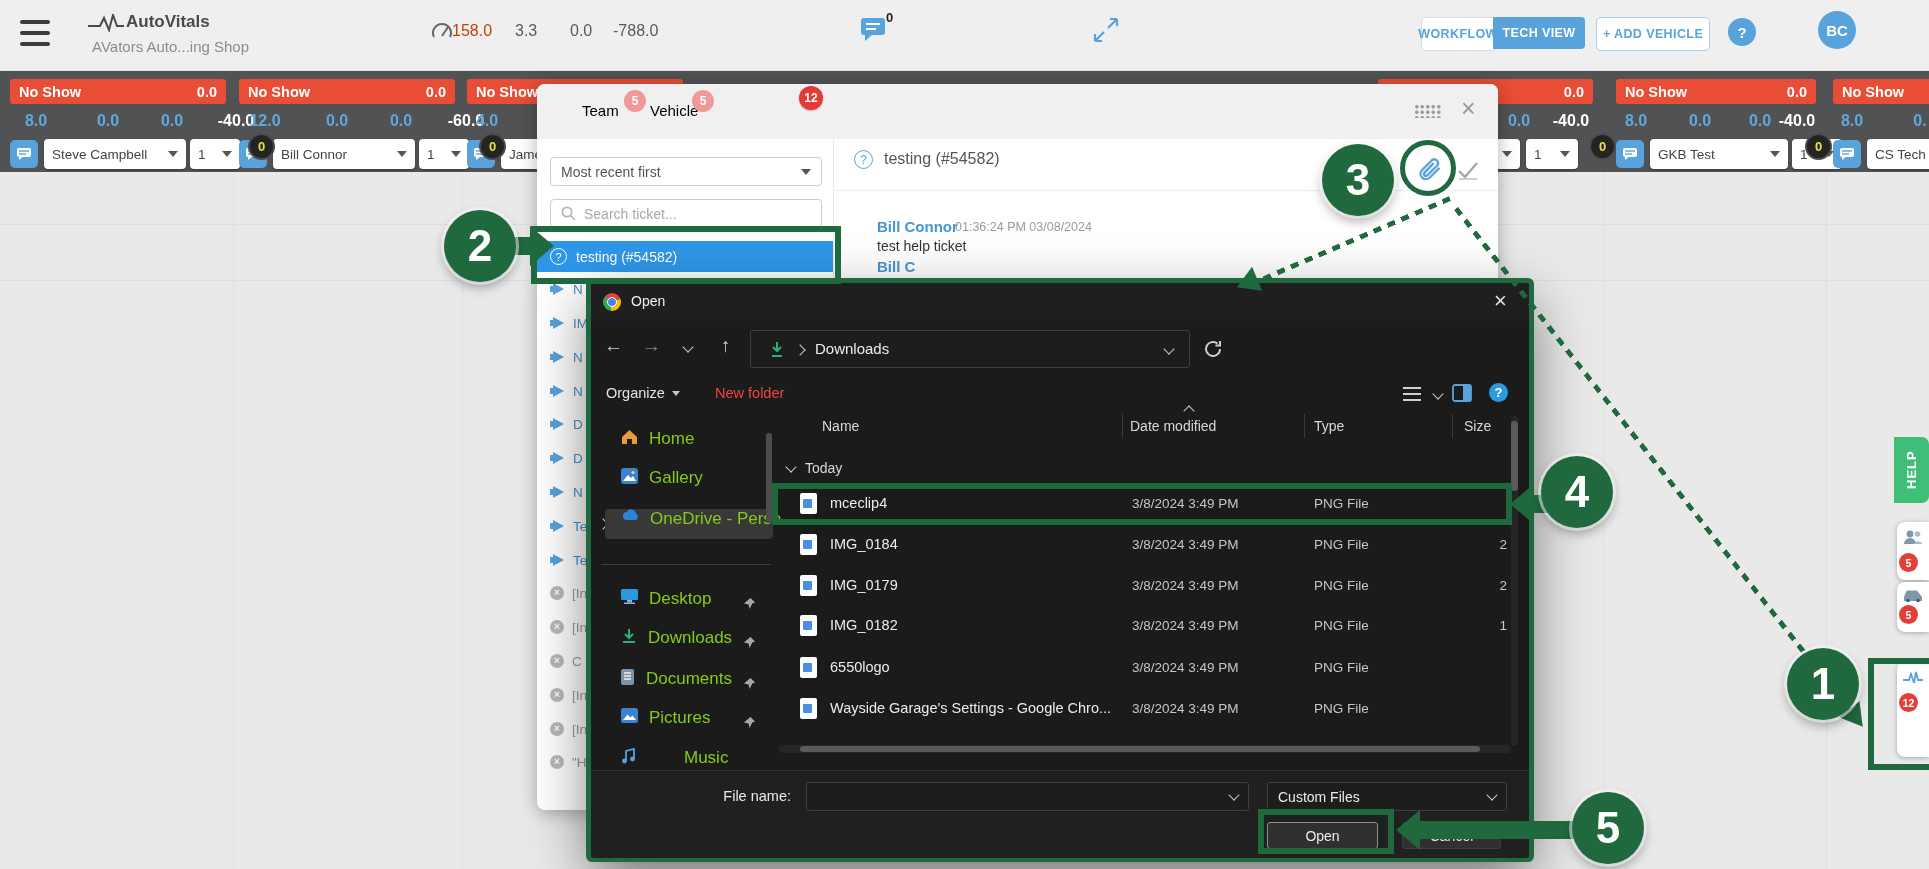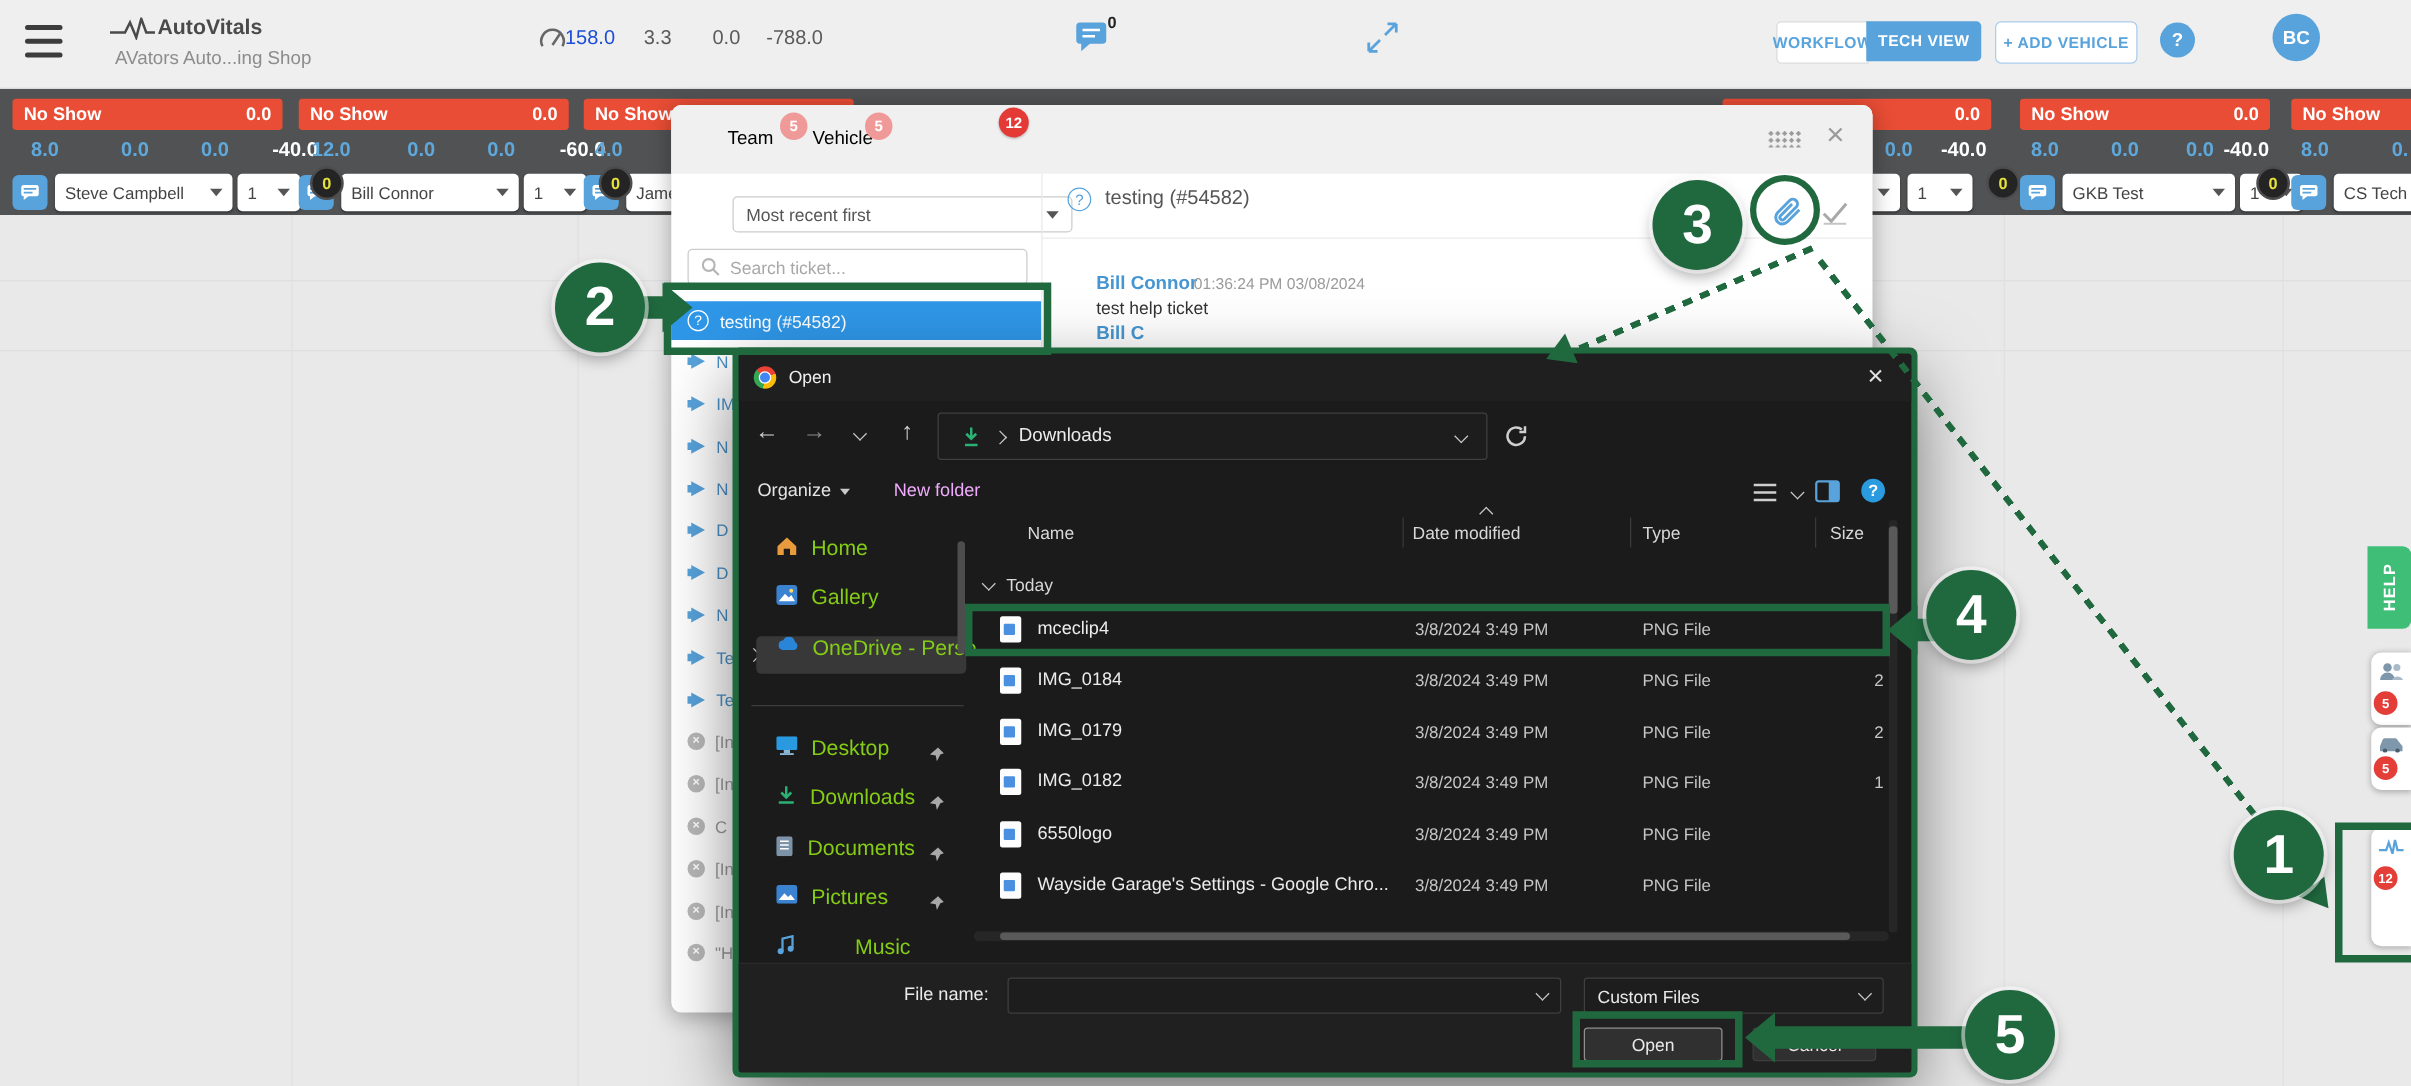--- a/index.html
+++ b/index.html
@@ -107,21 +107,21 @@
     </div>
     <svg class="abs" style="left:88px;top:14px;" width="36" height="18">
       <polyline points="0,12 12,12 16,4 21,16 25,1 29,12 36,12" stroke="#4a4a4a" stroke-width="2" fill="none"></polyline>
     </svg>
     <div class="abs txt" style="left:126px;top:12px;font-size:17px;font-weight:bold;color:#4a4a4a;">AutoVitals</div>
     <div class="abs txt" style="left:92px;top:38px;font-size:15px;color:#8c8c8c;">AVators Auto...ing Shop</div>
     <svg class="abs" style="left:430px;top:20px;" width="24" height="24">
       <path d="M4 17 A9 9 0 1 1 20 17" stroke="#666" stroke-width="2" fill="none"></path>
       <line x1="12" y1="16" x2="18" y2="7" stroke="#666" stroke-width="2"></line>
     </svg>
-    <div class="abs txt" style="left:452px;top:22px;font-size:16px;color:#1d4ed8;">158.0</div>
+    <div class="abs txt" style="left:452px;top:22px;font-size:16px;color:#c2410c;">158.0</div>
     <div class="abs txt" style="left:515px;top:22px;font-size:16px;color:#5a5a5a;">3.3</div>
     <div class="abs txt" style="left:570px;top:22px;font-size:16px;color:#5a5a5a;">0.0</div>
     <div class="abs txt" style="left:613px;top:22px;font-size:16px;color:#5a5a5a;">-788.0</div>
     <svg class="abs" style="left:860px;top:16px;cursor:pointer;" width="28" height="26">
       <rect x="1" y="2" width="24" height="17" rx="3" fill="#58a3dc"></rect>
       <polygon points="5,18 5,25 13,18" fill="#58a3dc"></polygon>
       <line x1="6" y1="8" x2="20" y2="8" stroke="#fff" stroke-width="2"></line>
       <line x1="6" y1="13" x2="16" y2="13" stroke="#fff" stroke-width="2"></line>
     </svg>
     <div class="abs txt" style="left:886px;top:10px;font-size:13px;font-weight:bold;color:#222;">0</div>
@@ -271,21 +271,21 @@
   <div class="abs chat">
     <div class="abs tabstrip"></div>
     <div class="abs tablabel txt" style="left:45px;top:18px;">Team</div>
     <div class="abs pinkbadge" style="left:87px;top:6px;">5</div>
     <div class="abs tablabel txt" style="left:113px;top:18px;">Vehicle</div>
     <div class="abs pinkbadge" style="left:155px;top:6px;">5</div>
     <div class="abs redbadge" style="left:262px;top:2px;">12</div>
     <div class="abs gridicon" style="left:1414px;top:104px;position:absolute;left:877px;top:20px;cursor:pointer;"></div>
     <div class="abs" style="left:924px;top:10px;font-size:25px;color:#9a9a9a;cursor:pointer;">×</div>
 
-    <div class="abs field" style="left:13px;top:73px;width:272px;height:29px;justify-content:space-between;margin-left:36px;">
+    <div class="abs field" style="left:13px;top:73px;width:272px;height:29px;justify-content:space-between;">
       <span class="txt" style="font-size:14px;color:#555;">Most recent first</span>
         <span class="tri"></span>
     </div>
     <div class="abs field" style="left:13px;top:115px;width:272px;height:29px;gap:8px;">
       <svg width="15" height="15">
         <circle cx="6" cy="6" r="4.7" stroke="#b5b5b5" stroke-width="1.7" fill="none"></circle>
         <line x1="9.5" y1="9.5" x2="14" y2="14" stroke="#b5b5b5" stroke-width="1.7"></line>
         </svg>
       <span class="txt" style="font-size:14px;color:#a8a8a8;">Search ticket...</span>
     </div>
@@ -419,21 +419,21 @@
     </div>
     <svg class="abs" style="left:612px;top:56px;cursor:pointer;" width="20" height="20">
       <path d="M17 10 a7 7 0 1 1 -2.5 -5.4" stroke="#cfcfcf" stroke-width="2" fill="none"></path>
       <polyline points="17,2 17,6.5 12.5,6.5" fill="none" stroke="#cfcfcf" stroke-width="2"></polyline>
       </svg>
 
     <div class="abs" style="left:15px;top:102px;font-size:14.5px;color:#e3e3e3;cursor:pointer;display:flex;align-items:center;gap:7px;">
       <span>Organize</span>
         <span class="tri" style="border-top-color:#c9c9c9;border-left-width:4px;border-right-width:4px;border-top-width:5px;"></span>
       </div>
-    <div class="abs txt" style="left:124px;top:102px;font-size:14.5px;color:#f0abfc;cursor:pointer;">New folder</div>
+    <div class="abs txt" style="left:124px;top:102px;font-size:14.5px;color:#ef4444;cursor:pointer;">New folder</div>
     <svg class="abs" style="left:811px;top:102px;cursor:pointer;" width="20" height="18">
       <line x1="1" y1="3" x2="19" y2="3" stroke="#cfcfcf" stroke-width="2"></line>
         <line x1="1" y1="9" x2="19" y2="9" stroke="#cfcfcf" stroke-width="2"></line>
         <line x1="1" y1="15" x2="19" y2="15" stroke="#cfcfcf" stroke-width="2"></line>
       </svg>
     <span class="abs dchev" style="left:843px;top:107px;"></span>
     <svg class="abs" style="left:861px;top:101px;cursor:pointer;" width="20" height="18">
       <rect x="1" y="1" width="18" height="16" rx="2" fill="none" stroke="#58a3dc" stroke-width="1.8"></rect>
       <rect x="11" y="1" width="8" height="16" fill="#58a3dc"></rect>
       </svg>

